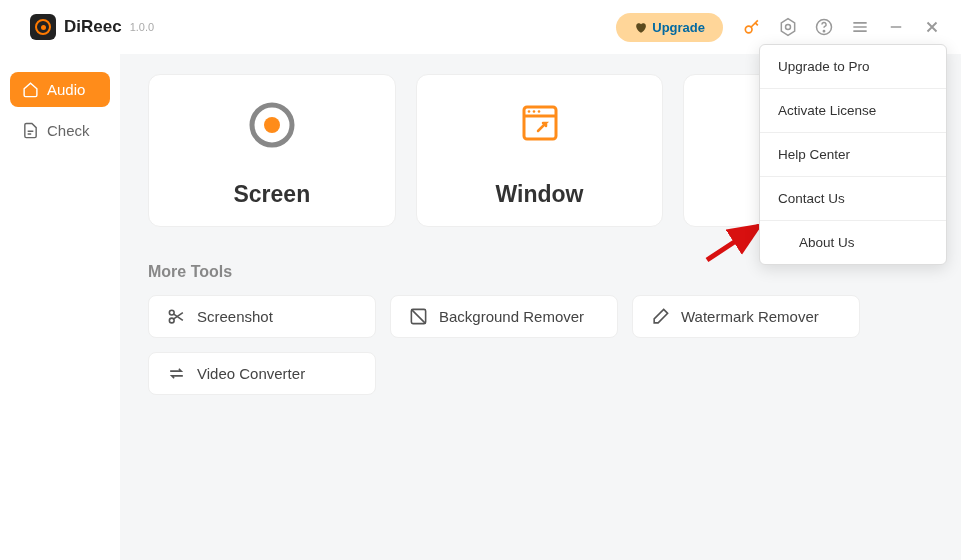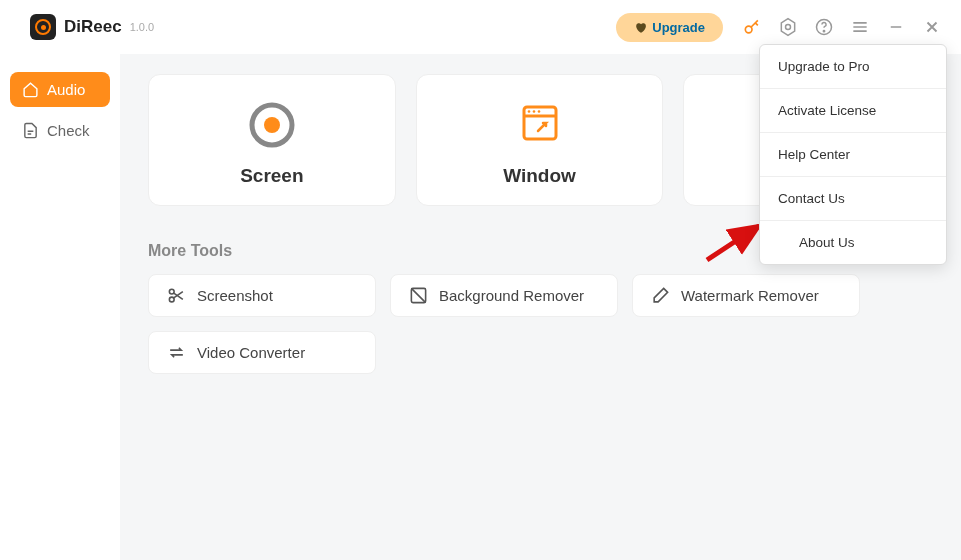--- a/index.html
+++ b/index.html
@@ -17,21 +17,21 @@
     .topbar-icons { display: flex; align-items: center; gap: 14px; margin-left: 18px; }
     .topbar-icon { width: 22px; height: 22px; color: #999; cursor: pointer; display: flex; align-items: center; justify-content: center; }
     .topbar-icon.key { color: #ff8c1a; }
     .topbar-icon.close svg { stroke-width: 2.5; }
     .main-area { flex: 1; margin-top: 54px; background: #f5f6f7; padding: 20px 30px 20px 28px; overflow: hidden; }
     .sidebar { margin-top: 54px; padding: 18px 10px; }
     .sidebar-item { display: flex; align-items: center; gap: 8px; padding: 9px 12px; border-radius: 8px; font-size: 15px; cursor: pointer; color: #666; margin-bottom: 6px; }
     .sidebar-item.active { background: #ff8c1a; color: #fff; font-weight: 500; }
     .mode-cards { display: flex; gap: 20px; margin-bottom: 36px; }
     .mode-card { flex: 1; background: #fff; border: 1px solid #eee; border-radius: 12px; padding: 22px 10px 18px; display: flex; flex-direction: column; align-items: center; cursor: pointer; }
-    .mode-card-label { font-weight: 700; font-size: 19px; color: #333; margin-top: 12px; }
+    .mode-card-label { font-weight: 700; font-size: 23px; color: #333; margin-top: 28px; }
     .more-tools-title { font-size: 16px; font-weight: 600; color: #888; margin-bottom: 14px; }
     .tools-grid { display: flex; flex-wrap: wrap; gap: 14px; }
     .tool-item { background: #fff; border: 1px solid #eee; border-radius: 8px; padding: 11px 18px; display: flex; align-items: center; gap: 11px; font-size: 15px; color: #444; cursor: pointer; width: 228px; }
     .tool-item svg { flex-shrink: 0; }
     .dropdown-menu { position: absolute; top: 44px; right: 14px; width: 188px; background: #fff; border: 1px solid #ddd; border-radius: 6px; box-shadow: 0 4px 16px rgba(0,0,0,0.12); z-index: 100; overflow: hidden; }
     .dropdown-item { padding: 14px 18px; font-size: 13.5px; color: #333; border-bottom: 1px solid #eee; cursor: pointer; }
     .dropdown-item:last-child { border-bottom: none; padding-left: 39px; }
     .dropdown-item.highlight { background: #f4f4f4; }
     .red-arrow { position: absolute; top: 216px; right: 190px; z-index: 50; pointer-events: none; }
   </style>

